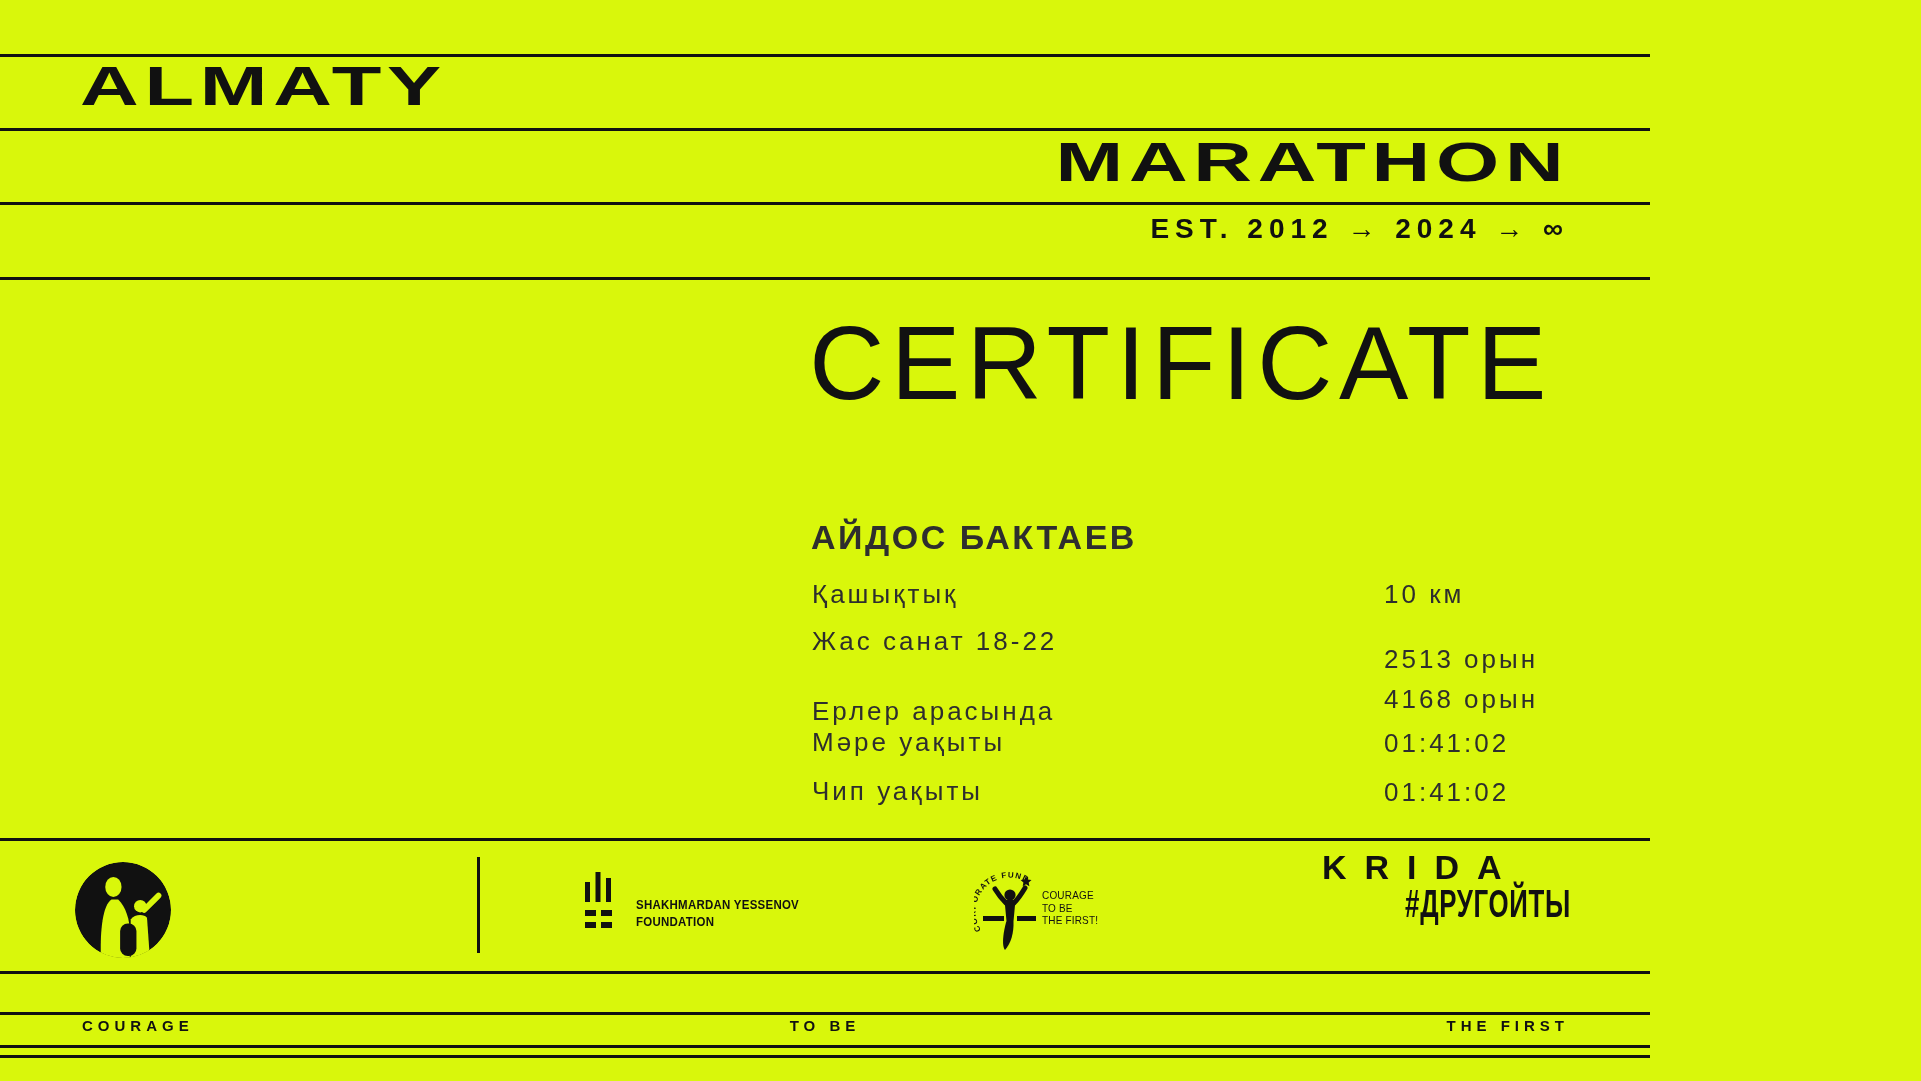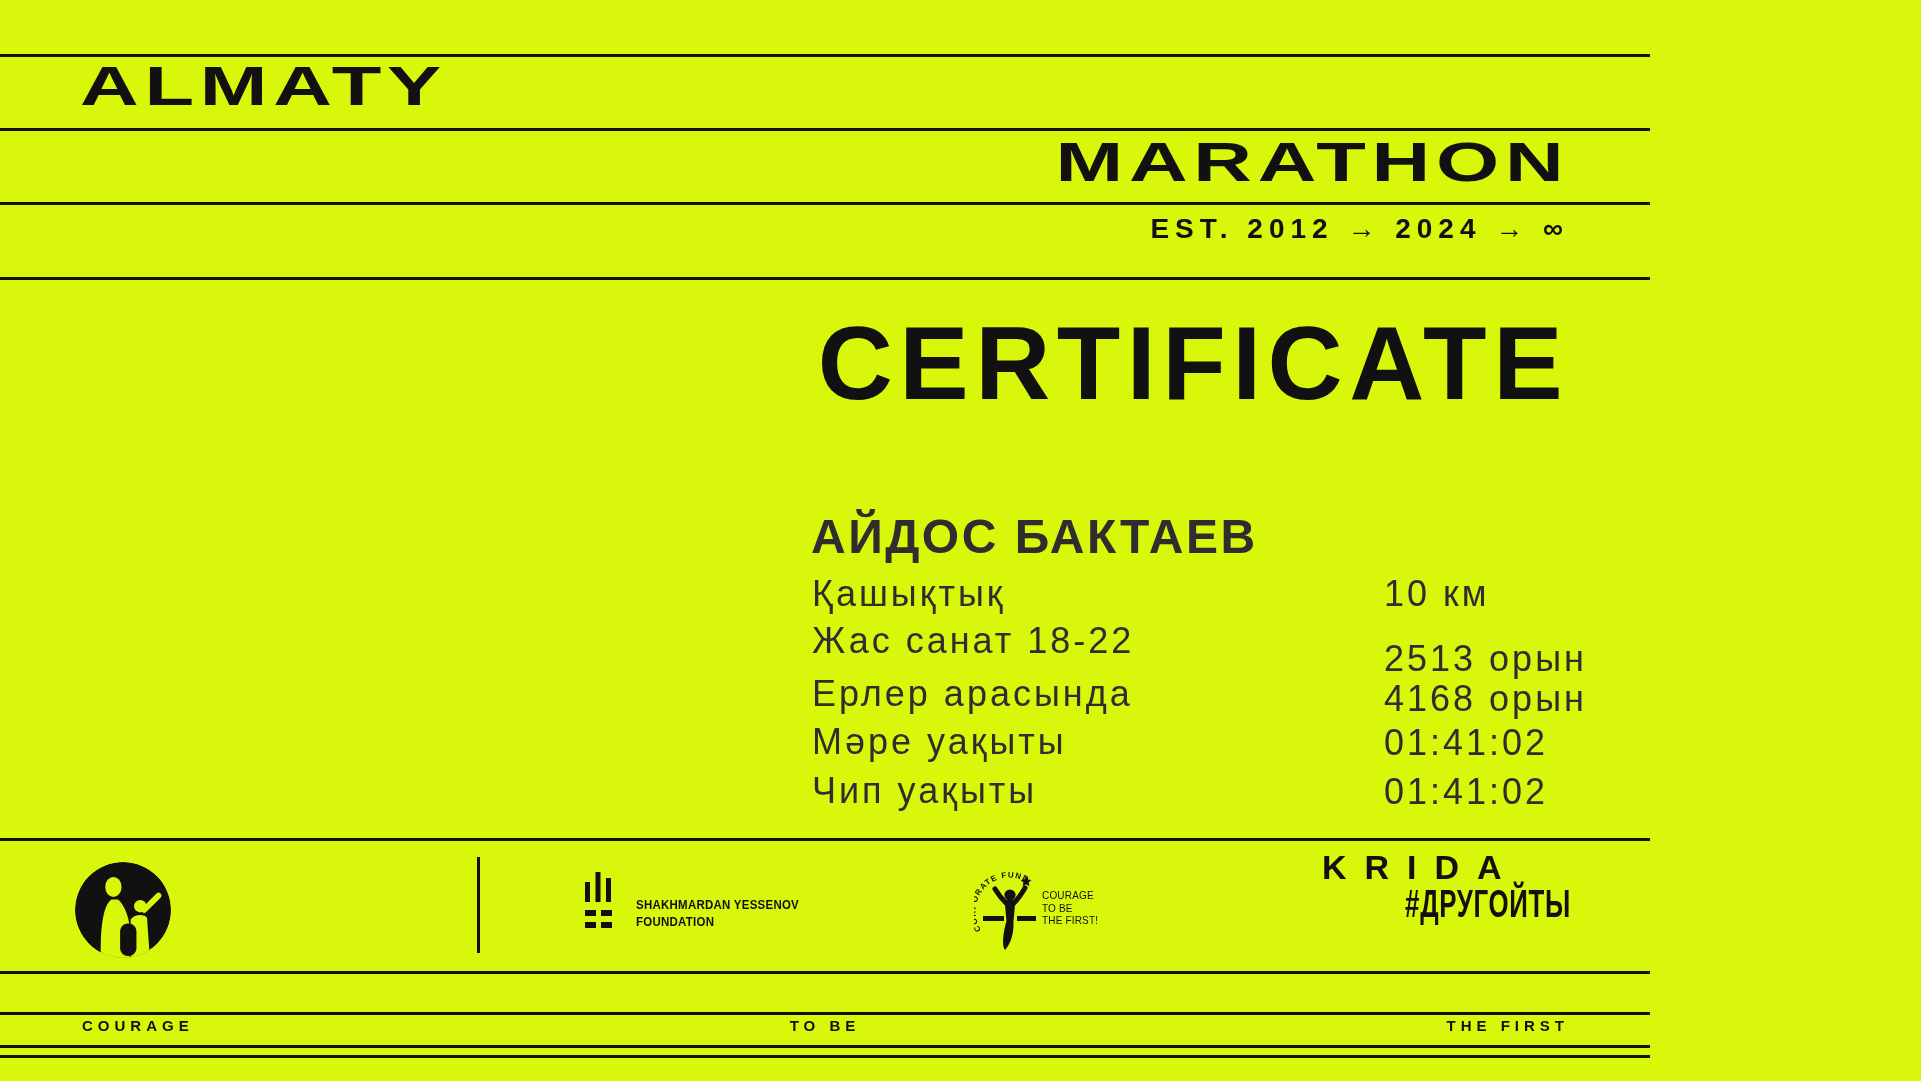--- a/index.html
+++ b/index.html
@@ -13,25 +13,25 @@
   .canvas{position:absolute;top:0;left:0;width:1650px;height:1081px;background:var(--background);}
   .rule{position:absolute;left:0;right:0;height:3px;background:var(--ink);}
   .vrule{position:absolute;width:3px;background:var(--ink);}
 
   .brand{position:absolute;font-weight:800;font-size:56px;line-height:56px;letter-spacing:4px;color:var(--ink);white-space:nowrap;}
   .almaty{left:80px;top:58px;transform:scaleX(1.45);transform-origin:left center;}
   .marathon{right:81px;top:134px;transform:scaleX(1.45);transform-origin:right center;}
 
   .est{position:absolute;right:81px;top:215px;font-size:28px;line-height:28px;font-weight:700;letter-spacing:6px;color:var(--ink);white-space:nowrap;}
 
-  .cert-title{position:absolute;right:81px;top:311px;font-size:104px;line-height:104px;font-weight:700;letter-spacing:6.5px;color:var(--ink);white-space:nowrap;}
+  .cert-title{position:absolute;right:97px;top:311px;font-size:104px;line-height:104px;font-weight:400;letter-spacing:6.5px;color:var(--ink);white-space:nowrap;}
 
-  .athlete{position:absolute;left:811px;top:514px;font-size:48px;line-height:46px;font-weight:700;letter-spacing:2.5px;color:var(--body_text);white-space:nowrap;}
+  .athlete{position:absolute;left:811px;top:514px;font-size:34px;line-height:46px;font-weight:700;letter-spacing:2.5px;color:var(--body_text);white-space:nowrap;}
 
-  .row-label,.row-value{position:absolute;font-size:36px;line-height:30px;font-weight:400;letter-spacing:3px;color:var(--body_text);white-space:nowrap;}
+  .row-label,.row-value{position:absolute;font-size:26px;line-height:30px;font-weight:400;letter-spacing:3px;color:var(--body_text);white-space:nowrap;}
   .row-label{left:812px;}
   .row-value{left:1384px;}
 
   
   .kaspi-logo{position:absolute;left:75px;top:862px;width:96px;height:96px;}
   .kaspi-word{position:absolute;left:193px;top:877px;font-size:55px;line-height:55px;font-weight:700;letter-spacing:0px;color:var(--ink);white-space:nowrap;}
   .sponsor-divider{left:477px;top:857px;height:96px;}
   .yessenov-logo{position:absolute;left:585px;top:872px;width:28px;height:60px;}
   .yessenov-text{position:absolute;left:636px;top:896px;font-size:13.5px;line-height:17px;font-weight:700;letter-spacing:0.3px;color:var(--ink);transform:scaleX(0.85);transform-origin:left center;white-space:nowrap;}
   .cf-logo{position:absolute;left:974px;top:864px;width:68px;height:90px;}
@@ -71,21 +71,21 @@
   <div class="brand marathon">MARATHON</div>
   <div class="est">EST. 2012 → 2024 → ∞</div>
 
   <div class="cert-title">CERTIFICATE</div>
   <div class="athlete">АЙДОС БАКТАЕВ</div>
 
   <div class="row-label" style="top:579px">Қашықтық</div>
   <div class="row-value" style="top:579px">10 км</div>
   <div class="row-label" style="top:626px">Жас санат 18-22</div>
   <div class="row-value" style="top:644px">2513 орын</div>
-  <div class="row-label" style="top:679px">Ерлер арасында</div>
+  <div class="row-label" style="top:696px">Ерлер арасында</div>
   <div class="row-value" style="top:684px">4168 орын</div>
   <div class="row-label" style="top:727px">Мәре уақыты</div>
   <div class="row-value" style="top:728px">01:41:02</div>
   <div class="row-label" style="top:776px">Чип уақыты</div>
   <div class="row-value" style="top:777px">01:41:02</div>
 
   <svg class="kaspi-logo" viewBox="0 0 100 100">
     <defs>
         <clipPath id="kclip">
           <circle cx="50" cy="50" r="50"></circle>

